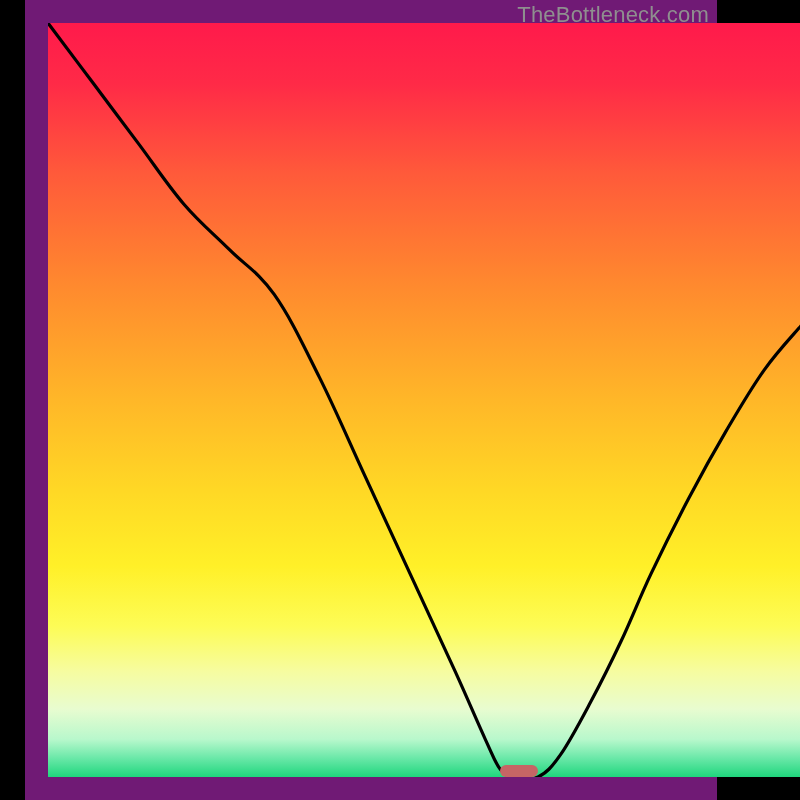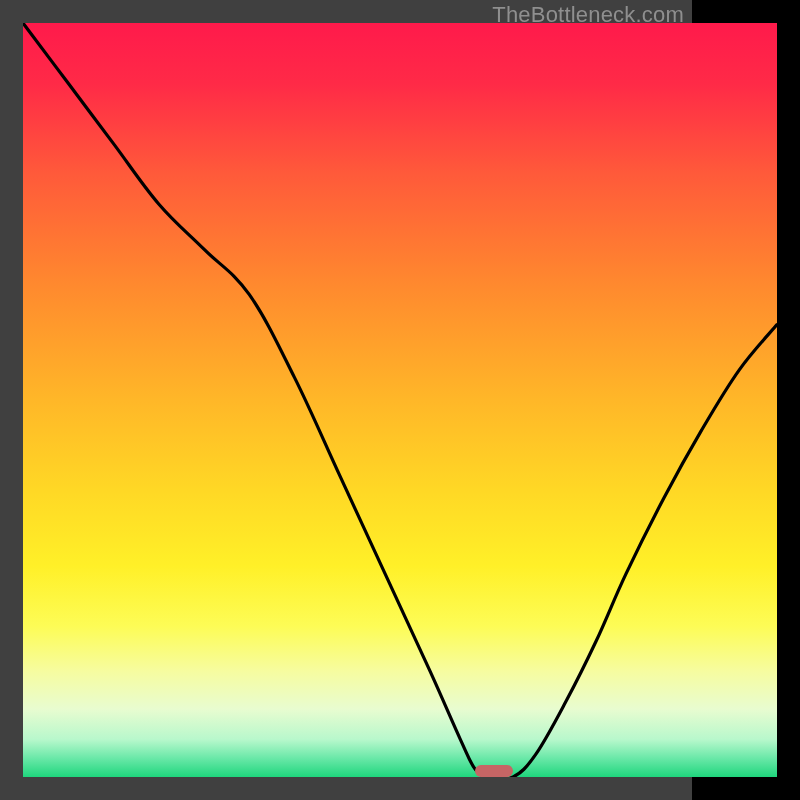--- a/index.html
+++ b/index.html
@@ -7,21 +7,22 @@
     padding: 0;
     width: 800px;
     height: 800px;
     background: #000000;
     overflow: hidden;
   }
   .chart-container {
     position: relative;
     width: 692px;
     height: 800px;
-    background: #404040;
+    background: #701a75;
+    margin-left: 25px;
   }
   .plot-area {
     position: absolute;
     left: 23px;
     top: 23px;
     width: 754px;
     height: 754px;
     overflow: hidden;
   }
   .gradient-bg {

